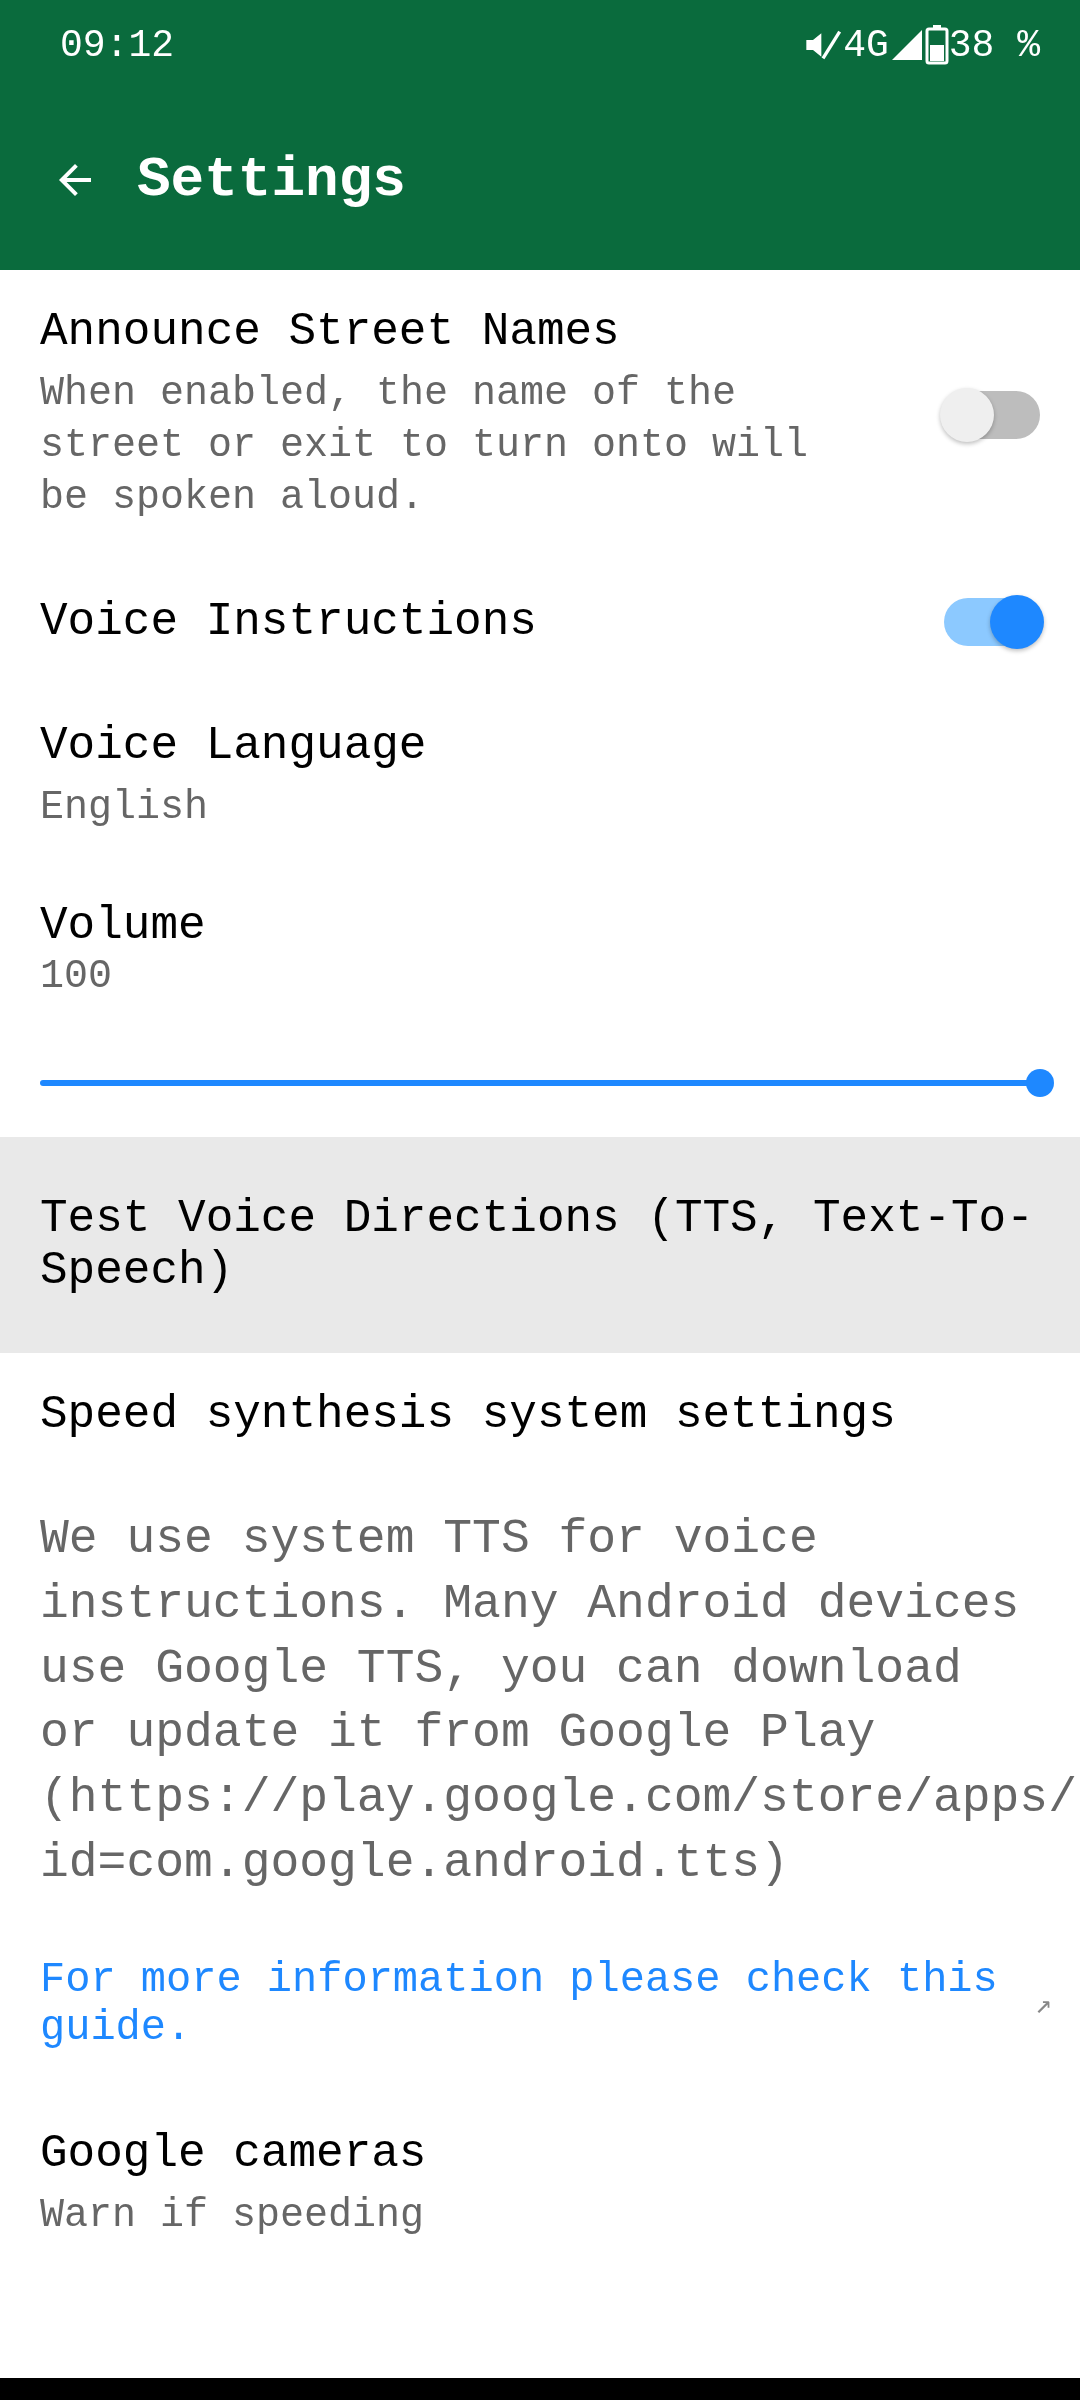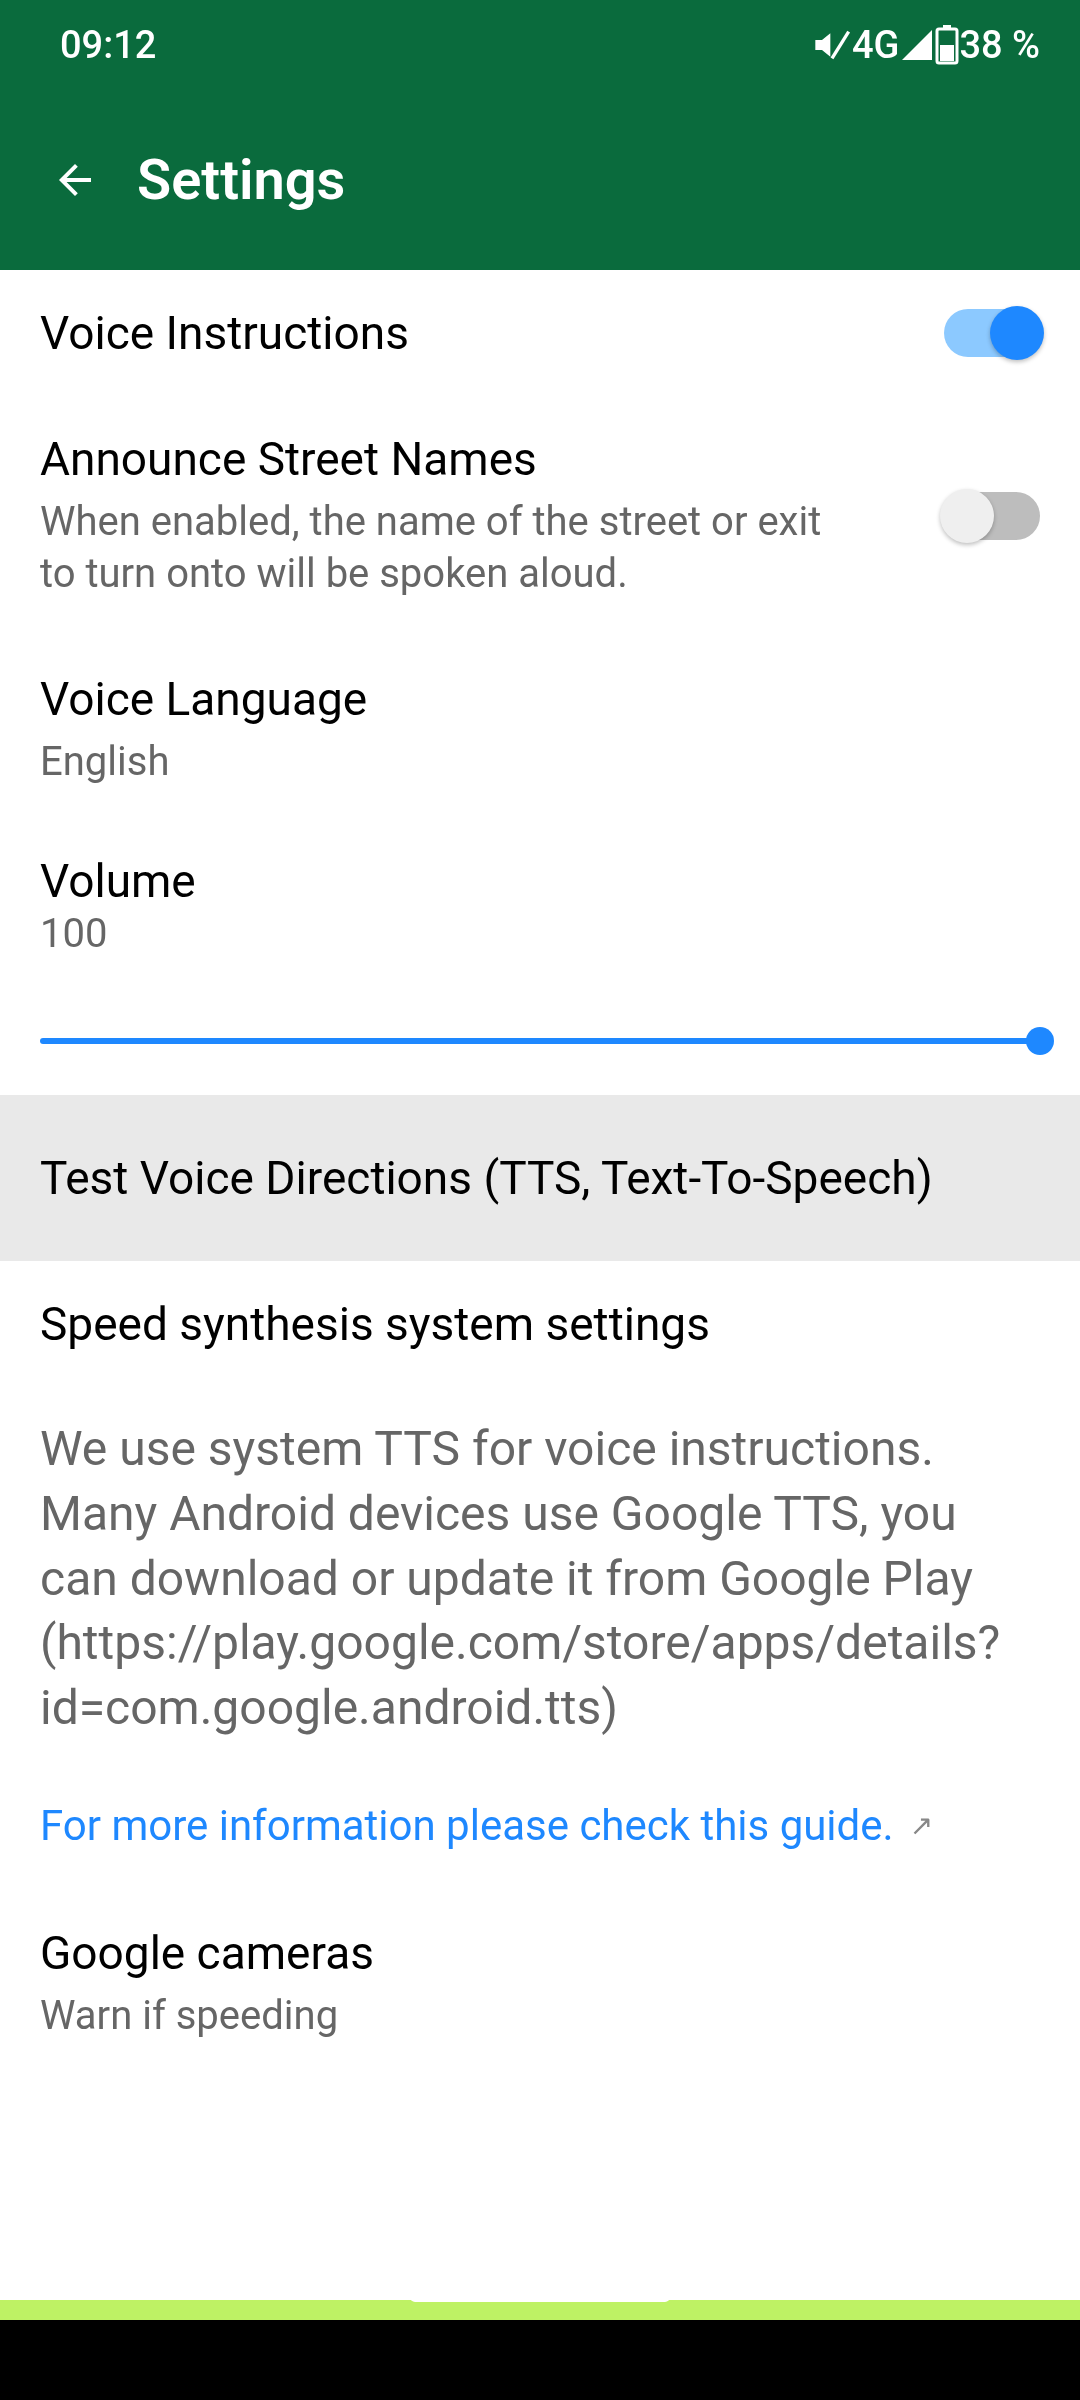--- a/index.html
+++ b/index.html
@@ -1,17 +1,17 @@
 <!DOCTYPE html>
 <html><head>
 <meta charset="utf-8">
 <style>
   * { box-sizing: border-box; margin: 0; padding: 0; }
   html, body { width: 1080px; height: 2400px; font-family: Roboto, "Helvetica Neue", Arial, sans-serif; background: #000; }
-  .screen { width: 1080px; height: 2320px; background: #bef264; position: relative; }
+  .screen { width: 1080px; height: 2320px; background: #bef264; position: relative; font-family: Liberation Mono, monospace; }
 
   
   .statusbar {
     height: 90px;
     background: #0a6b3d;
     color: #fff;
     display: flex;
     align-items: center;
     padding: 0 40px 0 60px;
     font-size: 38px;
@@ -65,21 +65,21 @@
     color:#000;
   }
 
   .info-text {
     padding: 30px 40px;
     font-size: 48px;
     color: #666;
     line-height: 1.35;
   }
   .link-row {
-    padding: 30px 40px 40px 40px;
+    padding: 30px 28px 40px 40px;
     font-size: 42px;
     color: #1e88ff;
     display:flex;
     align-items:center;
     gap:10px;
   }
   .link-row .ext { color:#888; font-size: 28px; margin-left:6px; }
 
   
   .switch { width: 96px; height: 48px; border-radius: 24px; position: relative; }
@@ -133,33 +133,33 @@
         <path d="M20 11H7.8l5.6-5.6L12 4l-8 8 8 8 1.4-1.4L7.8 13H20z" fill="#fff"></path>
       </svg>
     </span>
     <span class="title">Settings</span>
   </div>
 
   <div class="content">
 
     <div class="row">
       <div class="texts">
-        <div class="title">Voice Instructions</div>
-      </div>
-      <div class="switch on">
-        <div class="knob"></div>
-      </div>
-    </div>
-
-    <div class="row">
-      <div class="texts">
         <div class="title">Announce Street Names</div>
         <div class="sub">When enabled, the name of the street or exit to turn onto will be spoken aloud.</div>
       </div>
       <div class="switch off">
+        <div class="knob"></div>
+      </div>
+    </div>
+
+    <div class="row">
+      <div class="texts">
+        <div class="title">Voice Instructions</div>
+      </div>
+      <div class="switch on">
         <div class="knob"></div>
       </div>
     </div>
 
     <div class="row">
       <div class="texts">
         <div class="title">Voice Language</div>
         <div class="sub">English</div>
       </div>
     </div>

